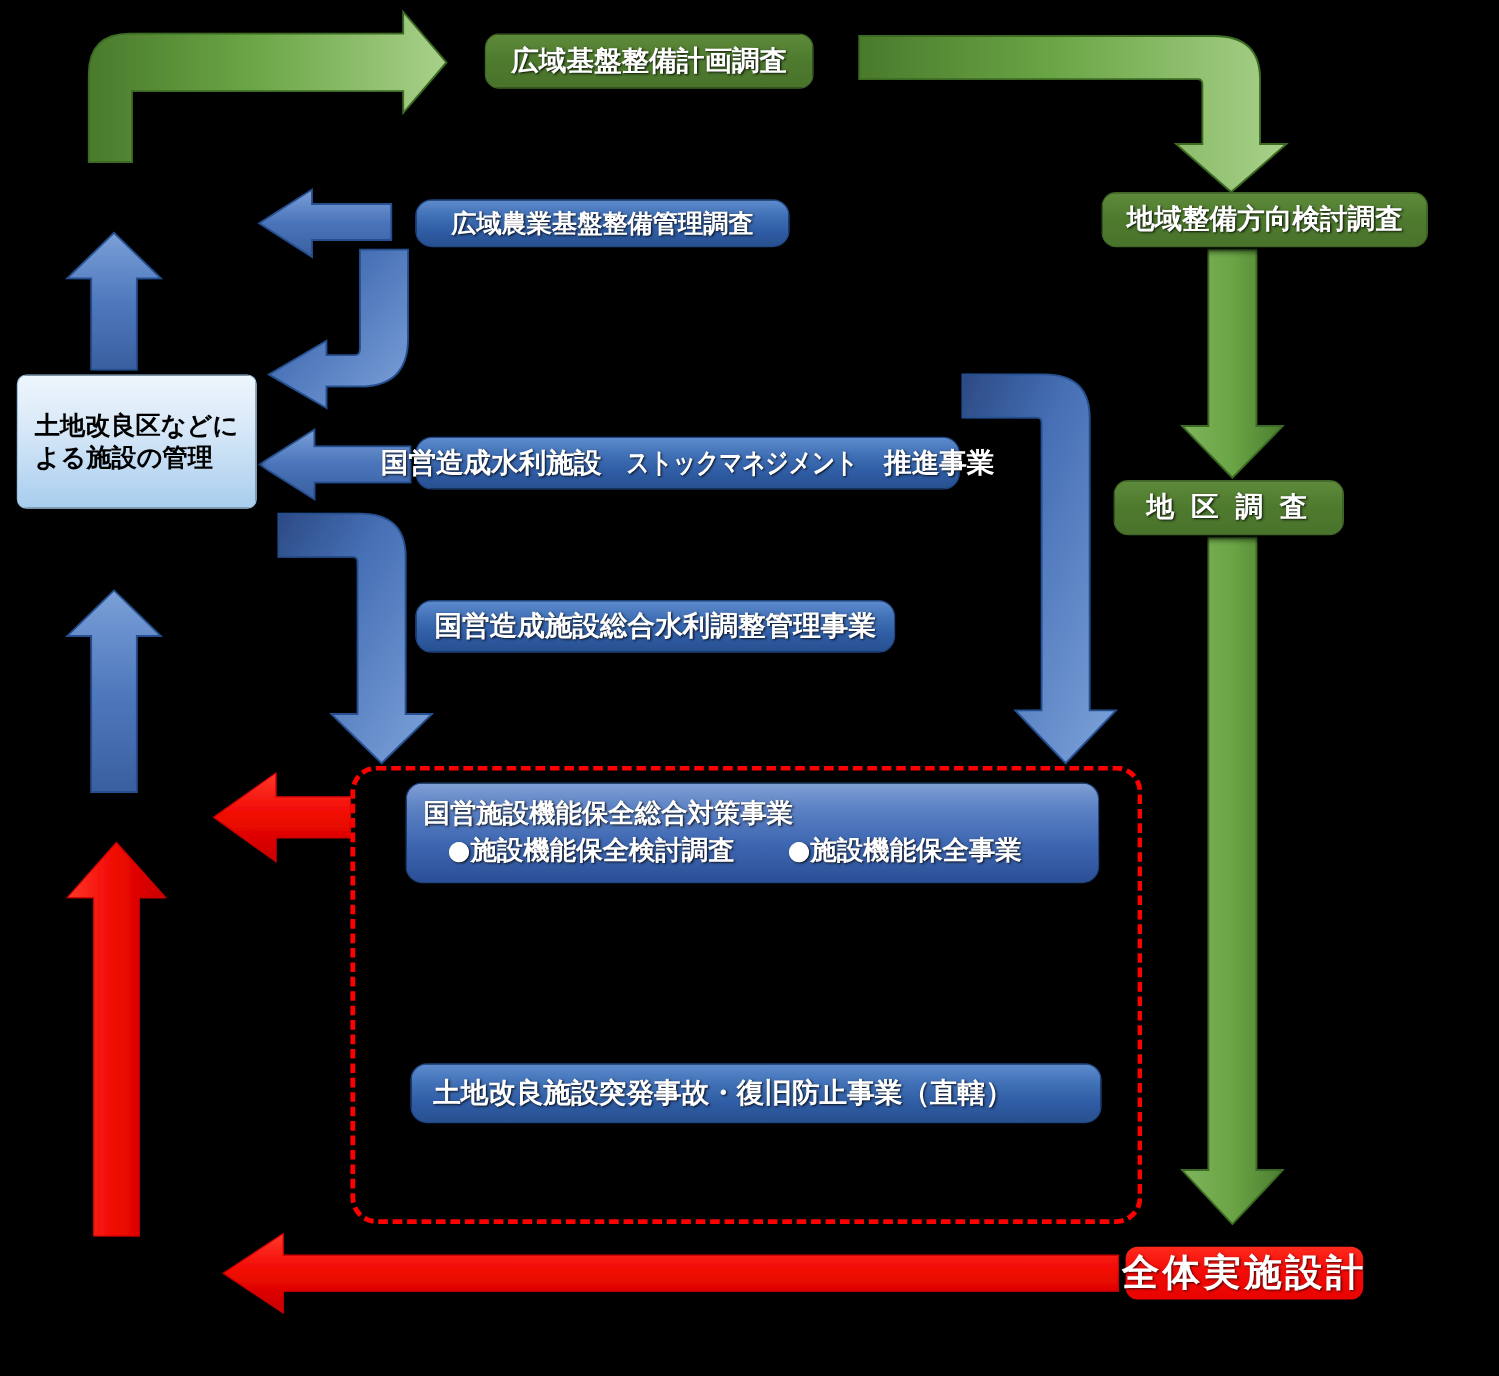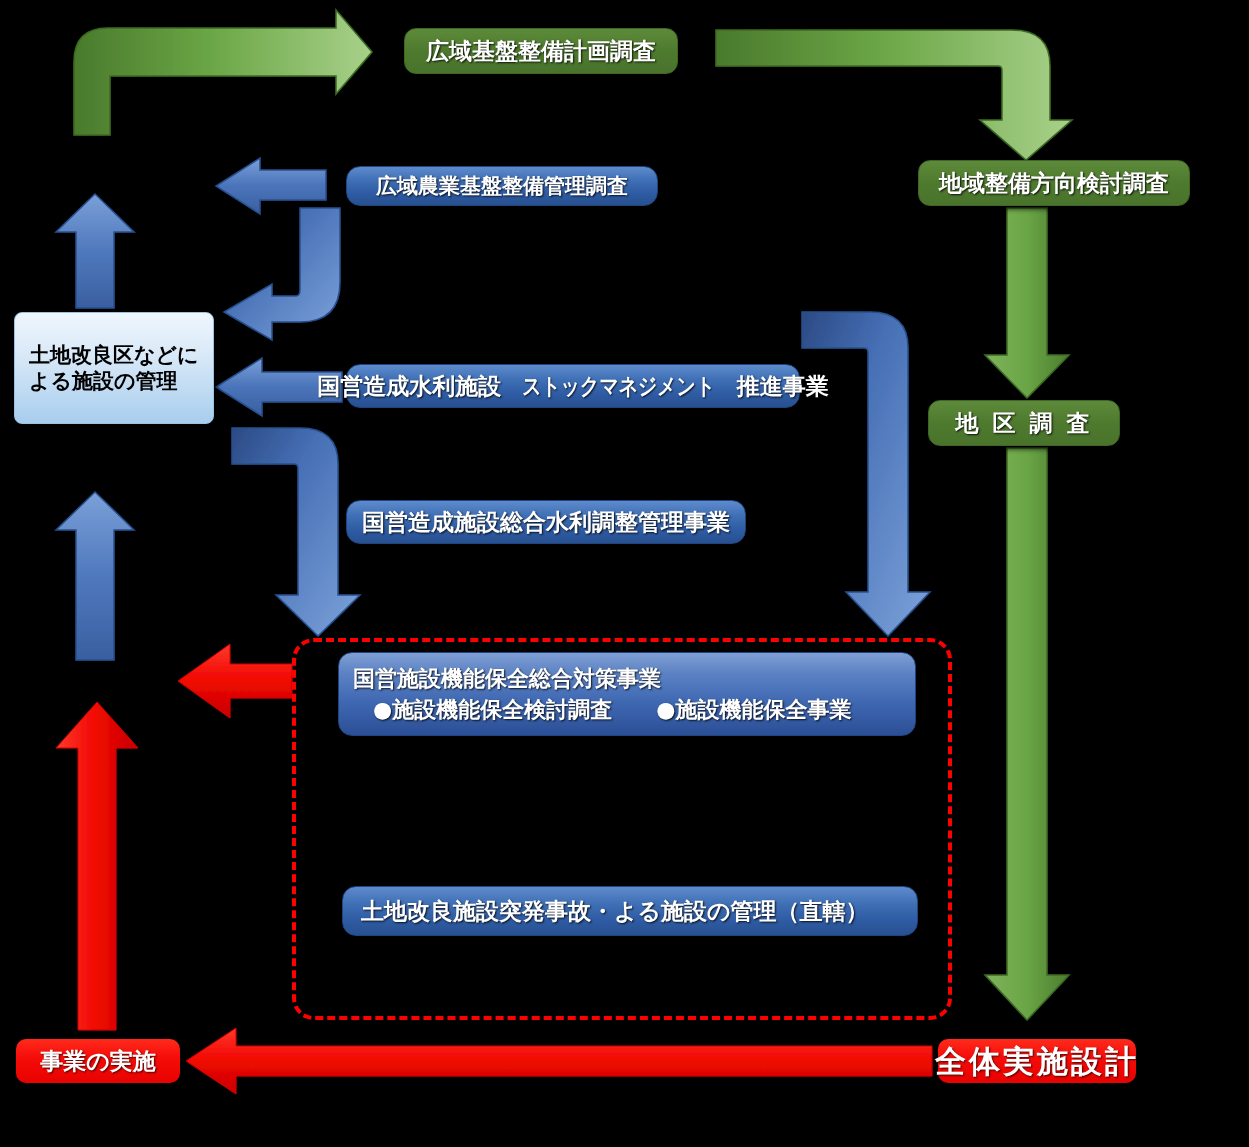--- a/index.html
+++ b/index.html
@@ -253,29 +253,26 @@
   </div>
 
   <div class="node blue-node blue-node-tall" style="left:338px; top:652px; width:578px; height:84px; font-size:22px; justify-content:flex-start;">
     <div class="node-stack">
       <span class="line-main">国営施設機能保全総合対策事業</span>
       <span class="line-sub"><span>●施設機能保全検討調査</span><span class="sub-gap"></span><span>●施設機能保全事業</span></span>
     </div>
   </div>
 
   <div class="node blue-node" style="left:342px; top:886px; width:576px; height:50px; font-size:23px; justify-content:flex-start; padding-left:18px;">
-    <span>土地改良施設突発事故・よる施設の管理（直轄）</span>
+    <span>土地改良施設突発事故・復旧防止事業（直轄）</span>
   </div>
 
   <div class="node light-node" style="left:14px; top:312px; width:200px; height:112px; font-size:21px; flex-direction:column; align-items:flex-start; padding-left:14px;">
     <span class="sub-line">土地改良区などに</span>
     <span class="sub-line">よる施設の管理</span>
   </div>
 
-  <div class="node red-node" style="left:16px; top:1039px; width:164px; height:44px; font-size:23px;">
-    <span>事業の実施</span>
-  </div>
 
   <div class="node red-node" style="left:938px; top:1039px; width:198px; height:44px; font-size:31px; letter-spacing:3px;">
     <span>全体実施設計</span>
   </div>
 
 </div>
 
 </body></html>

